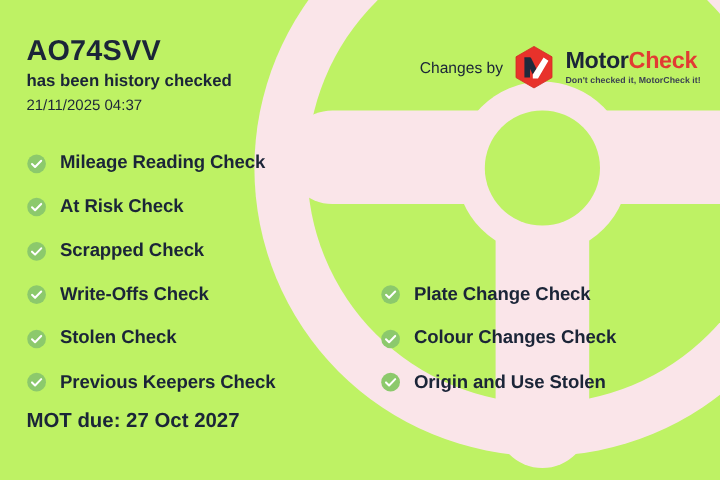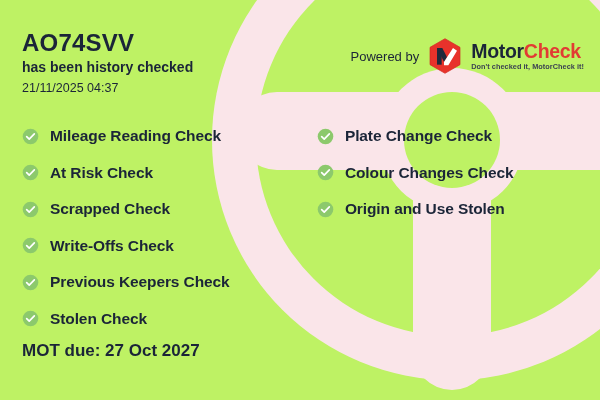--- a/index.html
+++ b/index.html
@@ -113,21 +113,21 @@
     width: 558px;
     z-index: 3;
     display: flex;
     gap: 4px;
   }
   .check-col {
     display: flex;
     flex-direction: column;
   }
   .check-col.left { width: 293px; }
-  .check-col.right { width: 265px; }
+  .check-col.right { width: 265px; justify-content: flex-end; }
   .check-item {
     display: flex;
     align-items: center;
     gap: 11px;
     height: 36.5px;
   }
   .check-icon {
     width: 17px;
     height: 17px;
     flex: 0 0 auto;
@@ -180,21 +180,21 @@
     <rect x="0" y="0" width="600" height="400" fill="#fae5e9" mask="url(#wheel-mask)"></rect>
   </svg>
 
   <div id="header">
     <div class="plate">AO74SVV</div>
     <div class="subtitle">has been history checked</div>
     <div class="timestamp">21/11/2025 04:37</div>
   </div>
 
   <div id="powered">
-    <span class="powered-label">Powered by</span>
+    <span class="powered-label">Changes by</span>
 
     <svg class="logo-mark" viewBox="0 0 100 108" xmlns="http://www.w3.org/2000/svg" aria-hidden="true">
       <path d="M50 2 L95 28 L95 80 L50 106 L5 80 L5 28 Z" fill="#e8322b"></path>
       <path d="M50 2 L95 28 L95 80 L50 106 L5 80 L5 28 Z" fill="none" stroke="#d02a24" stroke-width="2"></path>
 
       <path d="M26 30 L40 30 L40 80 L26 80 Z" fill="#202a3c"></path>
       <path d="M26 30 L42 30 L56 58 L47 72 Z" fill="#202a3c"></path>
 
       <path d="M47 72 L58 55 L74 30 L86 38 L60 82 L47 82 Z" fill="#ffffff"></path>
     </svg>
@@ -239,29 +239,29 @@
           <path d="M6.6 12.3 L10.2 15.8 L17.4 8.4" fill="none" stroke="#ffffff" stroke-width="2.4" stroke-linecap="round" stroke-linejoin="round"></path>
         </svg>
         <span class="check-label">Write-Offs Check</span>
       </div>
 
       <div class="check-item">
         <svg class="check-icon" viewBox="0 0 24 24" xmlns="http://www.w3.org/2000/svg" aria-hidden="true">
           <circle cx="12" cy="12" r="11" fill="#8cc96c"></circle>
           <path d="M6.6 12.3 L10.2 15.8 L17.4 8.4" fill="none" stroke="#ffffff" stroke-width="2.4" stroke-linecap="round" stroke-linejoin="round"></path>
         </svg>
+        <span class="check-label">Stolen Check</span>
+      </div>
+
+      <div class="check-item">
+        <svg class="check-icon" viewBox="0 0 24 24" xmlns="http://www.w3.org/2000/svg" aria-hidden="true">
+          <circle cx="12" cy="12" r="11" fill="#8cc96c"></circle>
+          <path d="M6.6 12.3 L10.2 15.8 L17.4 8.4" fill="none" stroke="#ffffff" stroke-width="2.4" stroke-linecap="round" stroke-linejoin="round"></path>
+        </svg>
         <span class="check-label">Previous Keepers Check</span>
-      </div>
-
-      <div class="check-item">
-        <svg class="check-icon" viewBox="0 0 24 24" xmlns="http://www.w3.org/2000/svg" aria-hidden="true">
-          <circle cx="12" cy="12" r="11" fill="#8cc96c"></circle>
-          <path d="M6.6 12.3 L10.2 15.8 L17.4 8.4" fill="none" stroke="#ffffff" stroke-width="2.4" stroke-linecap="round" stroke-linejoin="round"></path>
-        </svg>
-        <span class="check-label">Stolen Check</span>
       </div>
 
     </div>
 
     <div class="check-col right">
 
       <div class="check-item">
         <svg class="check-icon" viewBox="0 0 24 24" xmlns="http://www.w3.org/2000/svg" aria-hidden="true">
           <circle cx="12" cy="12" r="11" fill="#8cc96c"></circle>
           <path d="M6.6 12.3 L10.2 15.8 L17.4 8.4" fill="none" stroke="#ffffff" stroke-width="2.4" stroke-linecap="round" stroke-linejoin="round"></path>

